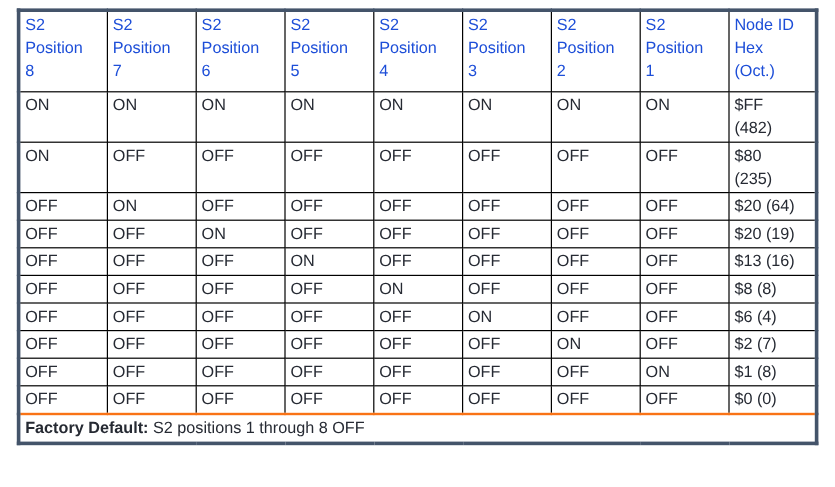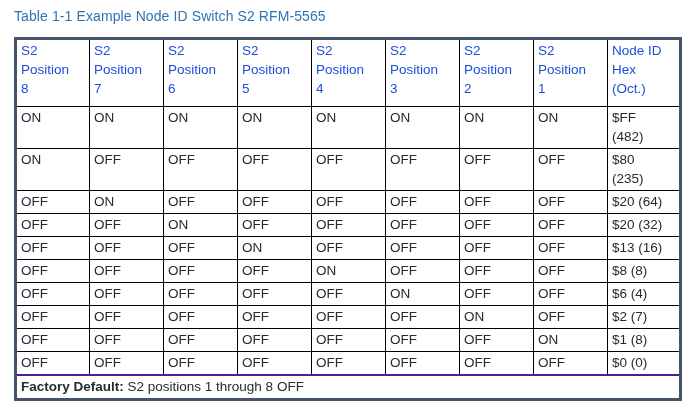--- a/index.html
+++ b/index.html
@@ -46,34 +46,33 @@
   th {
     font-weight: 400;
     color: #1d4ed8;
     height: 68px;
   }
   td {
     color: #262a33;
     height: 22px;
   }
   tfoot td.footer-cell {
-    border-top: 2px solid #4c1d95;
+    border-top: 2px solid #f97316;
     height: 21px;
     white-space: nowrap;
     padding-left: 4px;
   }
   tfoot td.footer-cell .bold {
     font-weight: 700;
   }
 </style>
 </head>
 <body>
 
 <div class="page">
-  <div class="table-title">Table 1-1 Example Node ID Switch S2 RFM-5565</div>
 
   <table class="switch-table">
     <colgroup>
       <col class="sw-col">
         <col class="sw-col">
         <col class="sw-col">
         <col class="sw-col">
       <col class="sw-col">
         <col class="sw-col">
         <col class="sw-col">
@@ -149,21 +148,21 @@
         </tr>
         <tr>
           <td>OFF</td>
           <td>OFF</td>
           <td>ON</td>
           <td>OFF</td>
           <td>OFF</td>
           <td>OFF</td>
           <td>OFF</td>
           <td>OFF</td>
-          <td>$20 (32)</td>
+          <td>$20 (19)</td>
         </tr>
         <tr>
           <td>OFF</td>
           <td>OFF</td>
           <td>OFF</td>
           <td>ON</td>
           <td>OFF</td>
           <td>OFF</td>
           <td>OFF</td>
           <td>OFF</td>

